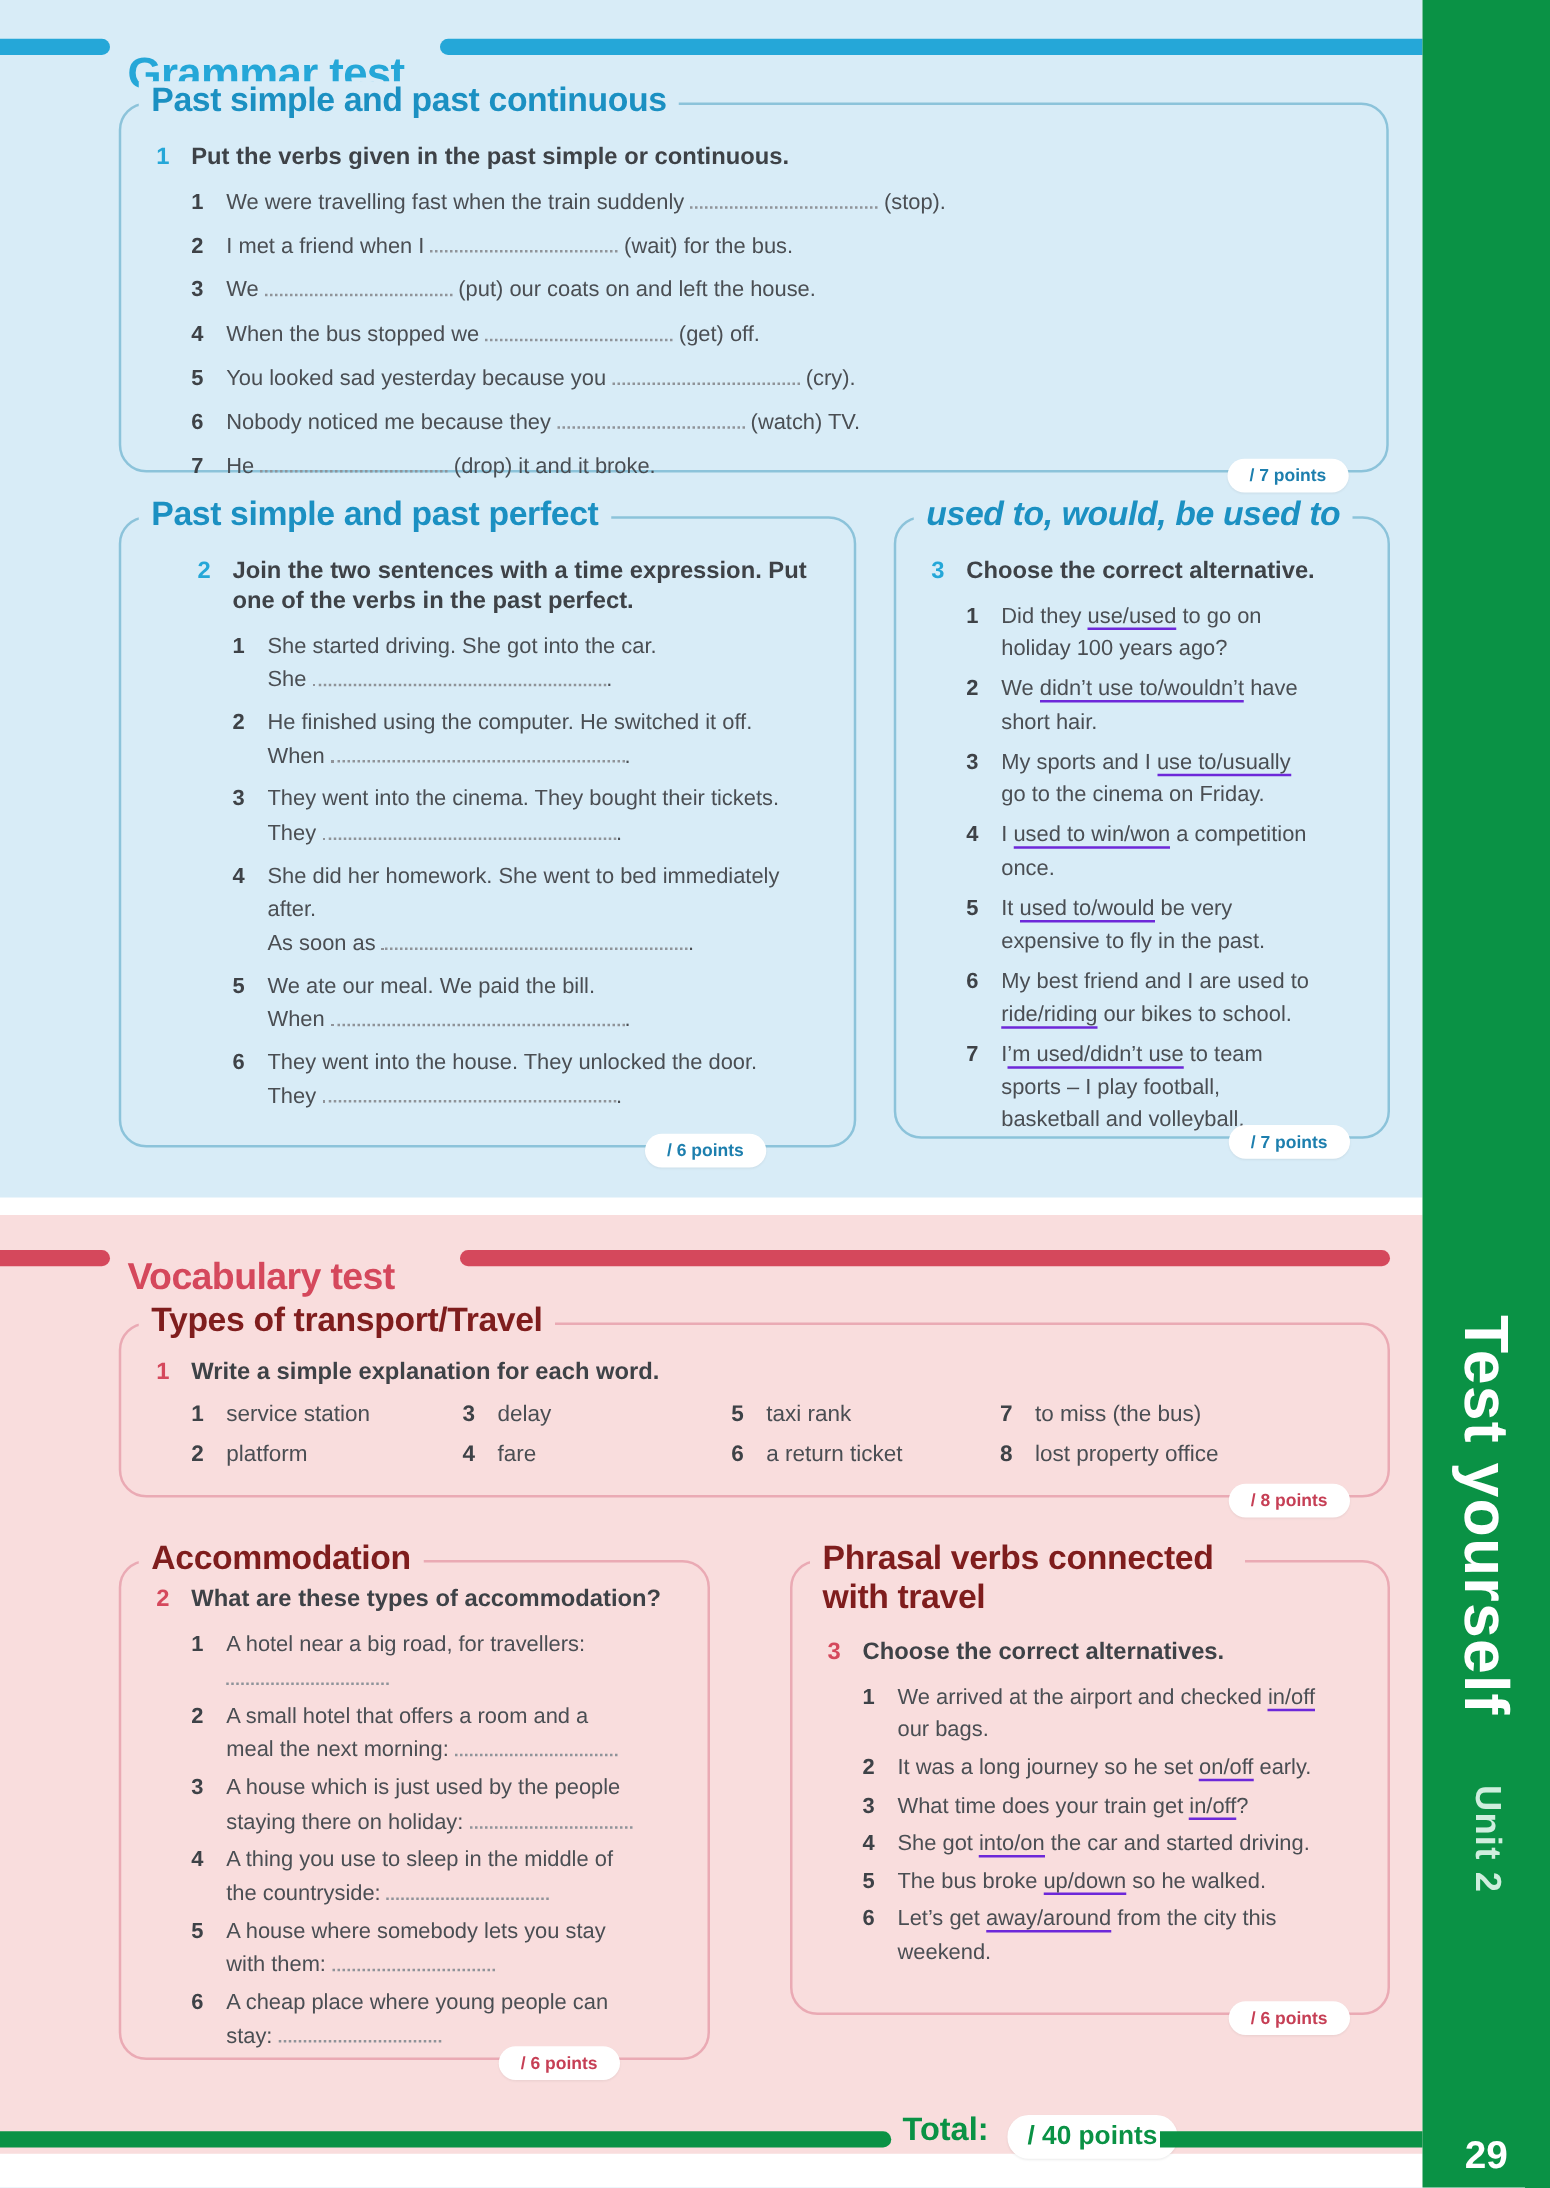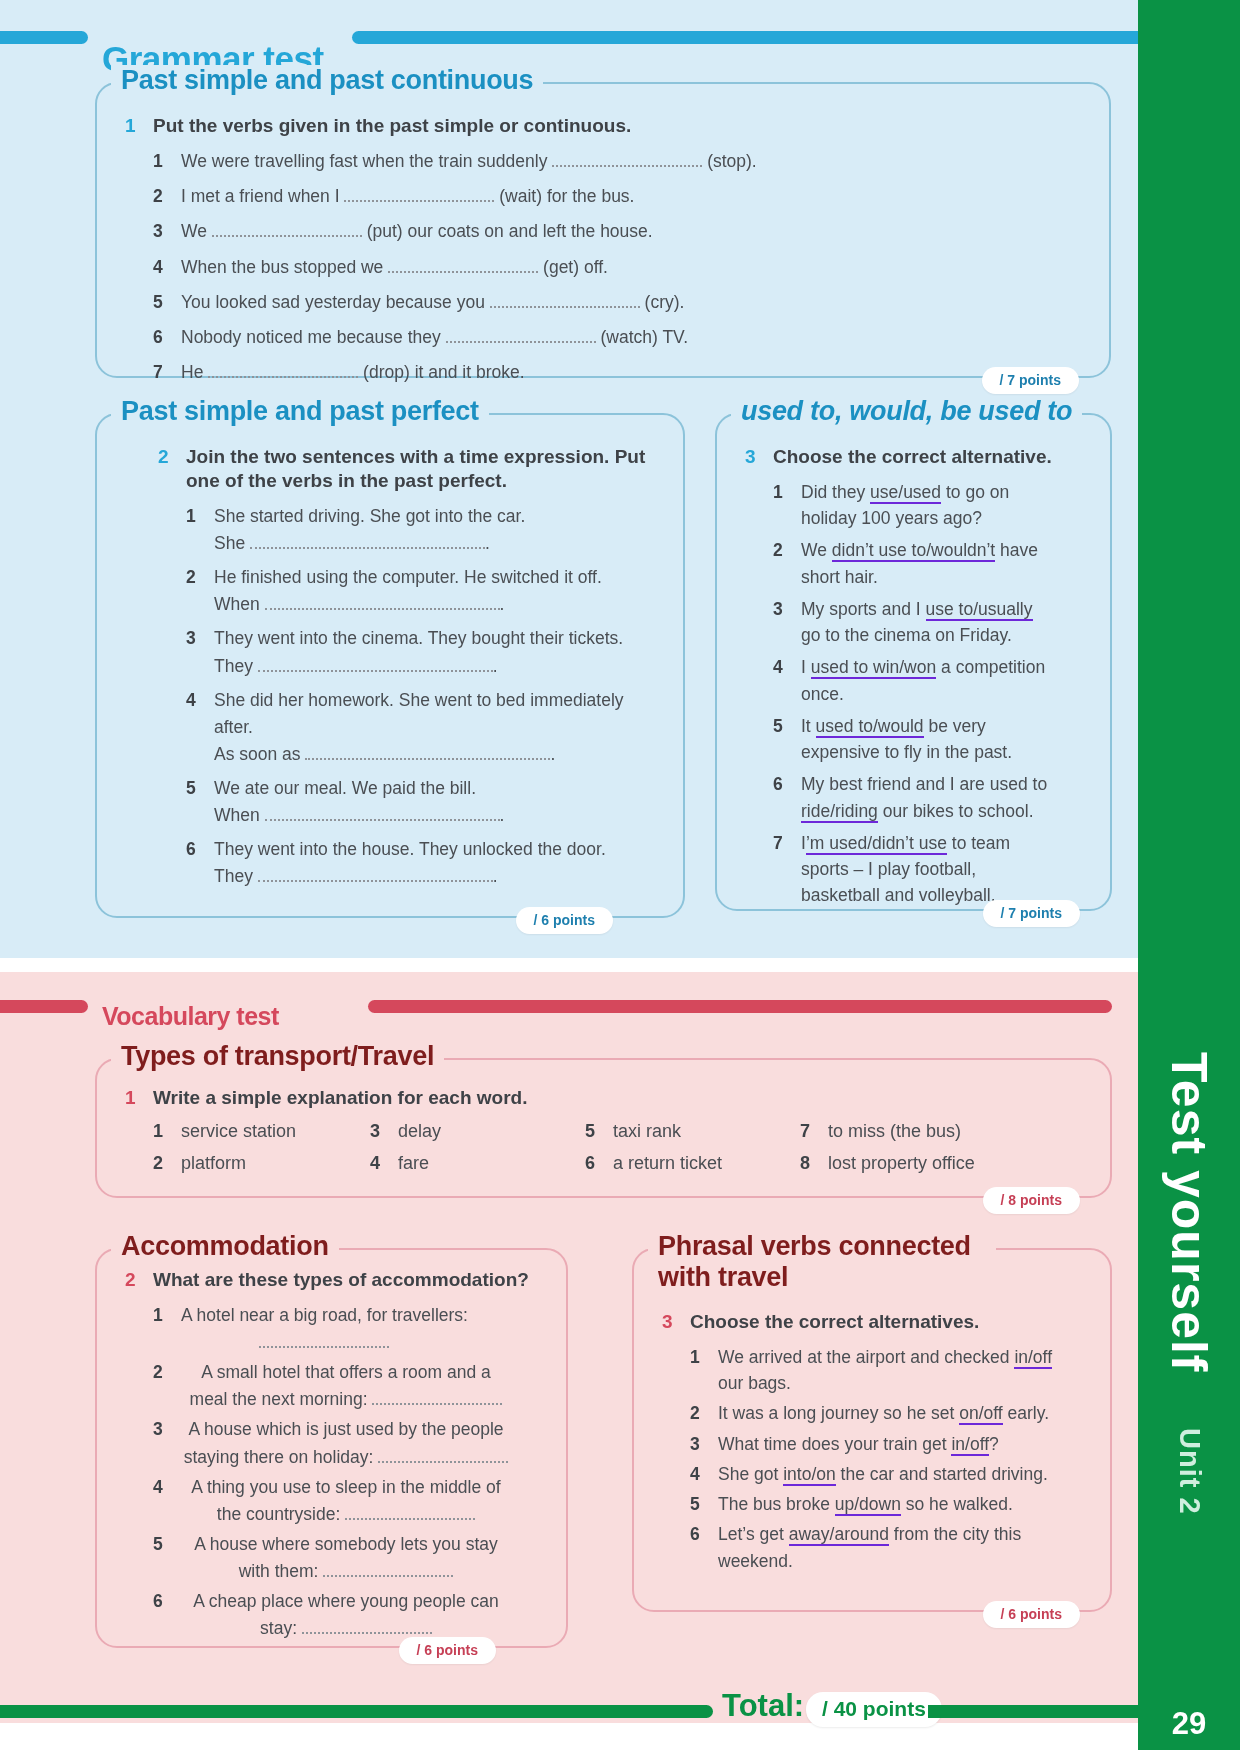--- a/index.html
+++ b/index.html
@@ -12,21 +12,21 @@
   #blue-band { left:0; top:0; width:1138px; height:958px; background:#d8ecf7; }
   #pink-band { left:0; top:972px; width:1138px; height:751px; background:#f9dddd; }
 
   
   .hbar { position:absolute; height:13px; }
   #g-bar-left  { left:0; top:31px; width:88px; background:#25a7d8; border-radius:0 7px 7px 0; }
   #g-bar-right { left:352px; top:31px; width:786px; background:#25a7d8; border-radius:7px 0 0 7px; }
   #g-title { position:absolute; left:102px; top:16px; font-size:35px; font-weight:bold; color:#25a7d8; letter-spacing:-0.5px; }
   #v-bar-left  { left:0; top:1000px; width:88px; background:#d5485c; border-radius:0 7px 7px 0; }
   #v-bar-right { left:368px; top:1000px; width:744px; background:#d5485c; border-radius:7px; }
-  #v-title { position:absolute; left:102px; top:985px; font-size:25px; font-weight:bold; color:#d5485c; letter-spacing:-0.5px; }
+  #v-title { position:absolute; left:102px; top:985px; font-size:30px; font-weight:bold; color:#d5485c; letter-spacing:-0.5px; }
 
   
   .box { position:absolute; border-radius:22px; }
   .gbox { border:2.5px solid #8cc3da; }
   .vbox { border:2.5px solid #eaaab4; }
   .box-head {
     position:absolute; top:-19px; left:14px; margin:0; padding:0 10px;
     font-size:27px; font-weight:bold; line-height:1.15; letter-spacing:-0.3px;
   }
   .gbox .box-head { color:#1b90c2; background:#d8ecf7; }
@@ -50,21 +50,21 @@
   #gbox2 .item { margin-bottom:7px; }
   #gbox2 .itxt { max-width:445px; line-height:1.55; }
   #gbox3 { left:715px; top:413px; width:397px; height:498px; }
   #gbox3 .item { margin-bottom:6px; }
   #gbox3 .itxt { max-width:252px; line-height:1.5; }
   #vbox1 { left:95px; top:1058px; width:1017px; height:140px; }
   #vbox1 .box-content { padding-top:26px; }
   #vbox2 { left:95px; top:1248px; width:473px; height:400px; }
   #vbox2 .box-content { padding-top:18px; }
   #vbox2 .item { margin-bottom:3px; }
-  #vbox2 .itxt { max-width:330px; line-height:1.55;text-align:center; }
+  #vbox2 .itxt { max-width:330px; line-height:1.55; }
   #vbox3 { left:632px; top:1248px; width:480px; height:364px; }
   #vbox3 .box-head { width:348px; }
   #vbox3 .box-content { padding-top:60px; }
   #vbox3 .item { margin-bottom:4px; }
   #vbox3 .itxt { max-width:356px; line-height:1.5; }
 
   
   .word-grid { display:grid; grid-auto-flow:column; grid-template-rows:repeat(2,auto);
     grid-template-columns:217px 215px 215px 1fr; margin-left:28px; row-gap:9px; }
   .word { display:flex; font-size:18px; color:#4a4e53; line-height:1.28; }
@@ -76,21 +76,21 @@
     border-radius:18px; padding:5px 18px 6px 18px; font-size:14px; font-weight:bold;
     box-shadow:0 1px 2px rgba(0,0,0,0.06);
   }
   .gbadge { color:#1d7fae; }
   .vbadge { color:#c63f55; }
   #gbox2 .badge, #vbox2 .badge { right:70px; }
 
   
   #total-bar-left  { position:absolute; left:0; top:1705px; width:713px; height:13px; background:#0a9245; border-radius:0 7px 7px 0; }
   #total-bar-right { position:absolute; left:928px; top:1705px; width:210px; height:13px; background:#0a9245; }
-  #total-label { position:absolute; left:722px; top:1688px; font-size:31px; font-weight:bold; color:#0a9245; }
+  #total-label { position:absolute; left:722px; top:1688px; font-size:26px; font-weight:bold; color:#0a9245; }
   #total-badge { position:absolute; left:806px; top:1692px; background:#fff; border-radius:17px;
     padding:5px 16px 6px 16px; font-size:21px; font-weight:bold; color:#0a9245; box-shadow:0 1px 2px rgba(0,0,0,0.08); }
 
   
   #sidebar { position:absolute; left:1138px; top:0; width:102px; height:1750px; background:#0a9245; }
   #sidebar-title { position:absolute; top:1052px; left:50%; transform:translateX(-50%);
     writing-mode:vertical-rl; font-size:50px; font-weight:bold; color:#ffffff; letter-spacing:1px; }
   #sidebar-unit { position:absolute; top:1428px; left:50%; transform:translateX(-50%);
     writing-mode:vertical-rl; font-size:29px; font-weight:bold; color:#cfeede; letter-spacing:1px; }
   #page-num { position:absolute; bottom:8px; left:0; width:100%; text-align:center;

